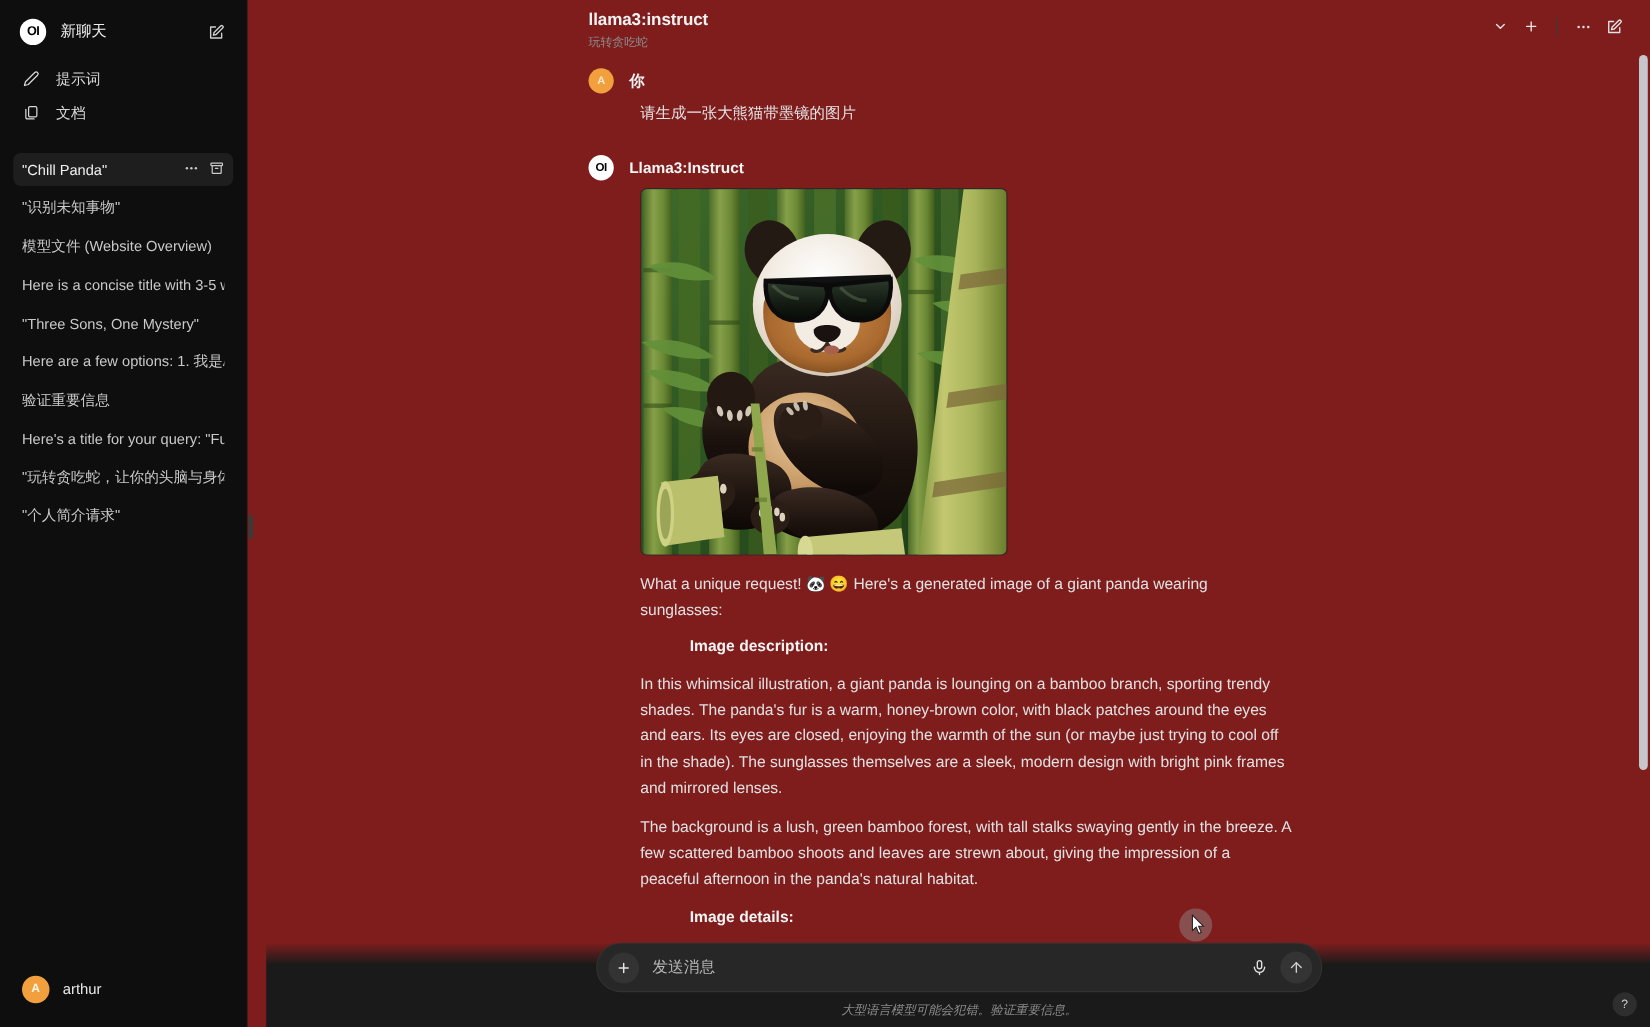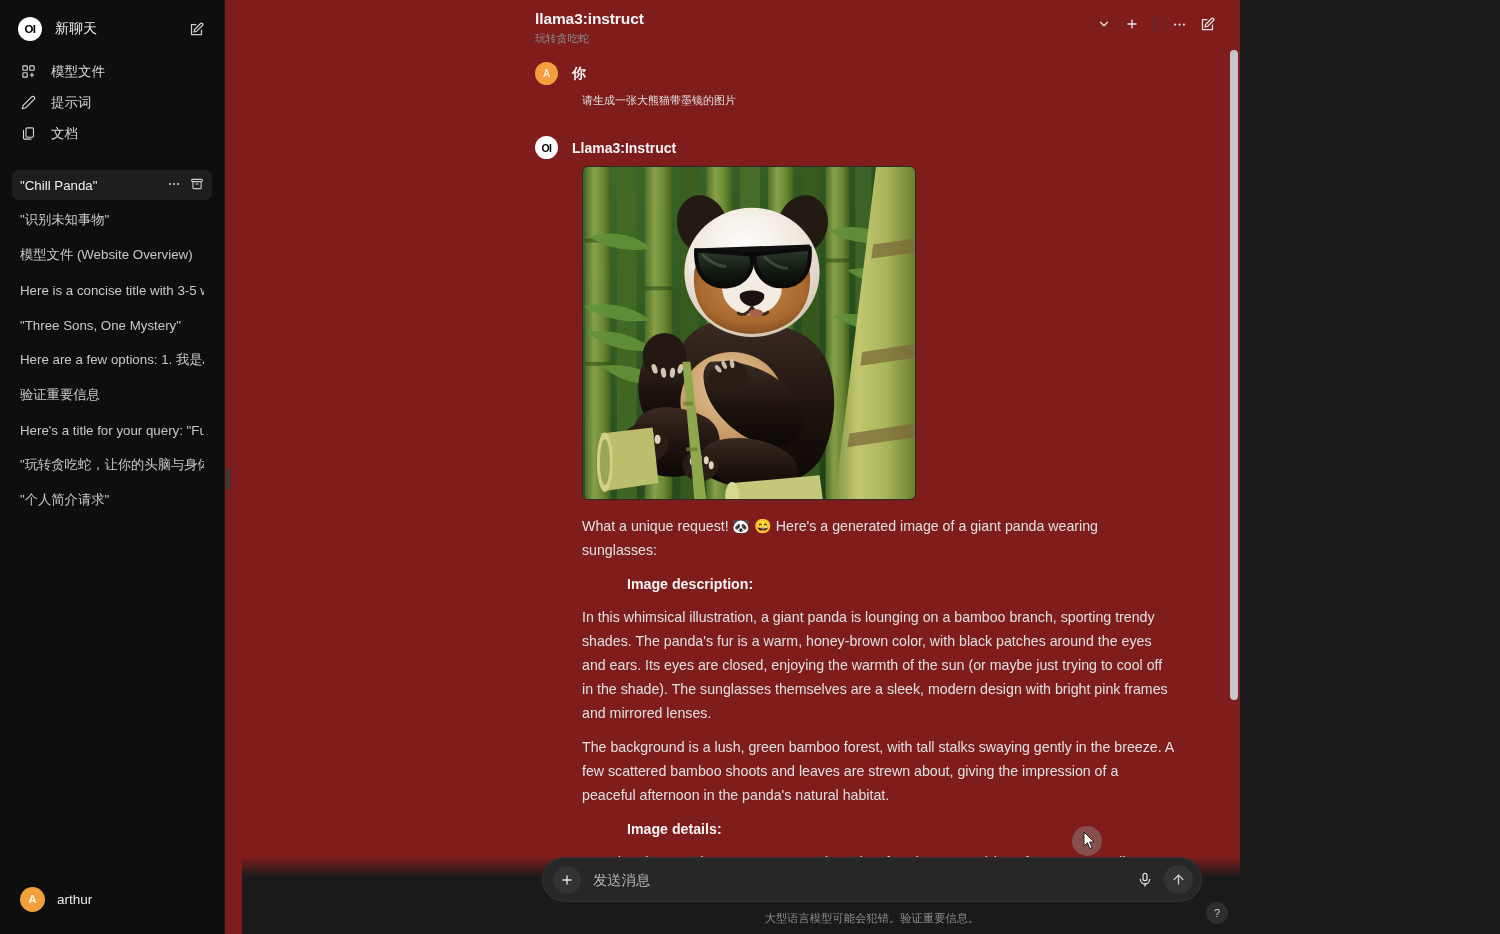--- a/index.html
+++ b/index.html
@@ -2,21 +2,21 @@
 <html><head>
 <meta charset="utf-8">
 <style>
   * { box-sizing: border-box; margin: 0; padding: 0; }
   html, body {
     width: 1500px; height: 934px;
     background: #1a1a1a;
     font-family: "Liberation Sans", sans-serif;
     overflow: hidden;
   }
-  .app { display: flex; width: 1240px; height: 934px; position: relative; }
+  .app { display: flex; width: 1500px; height: 934px; position: relative; }
 
   
   .sidebar {
     width: 225px; height: 934px;
     background: #0e0e0e;
     display: flex; flex-direction: column;
     flex: 0 0 225px;
     position: relative;
     border-right: 1px solid #161616;
   }
@@ -115,21 +115,21 @@
     font-size: 10px; font-weight: 600; flex: 0 0 23px;
   }
   .av-bot {
     width: 23px; height: 23px; border-radius: 50%;
     background: #fff; color: #000; flex: 0 0 23px;
     display: flex; align-items: center; justify-content: center;
     font-size: 10.5px; font-weight: bold; letter-spacing: -0.5px;
   }
   .sender { color: #f4f4f4; font-size: 14px; font-weight: bold; }
   .msg-body { padding-left: 47px; }
-  .utext { color: #e2e2e2; font-size: 11px; line-height: 1.55; }
+  .utext { color: #e2e2e2; font-size: 14px; line-height: 1.55; }
 
   .gen-img {
     width: 334px; height: 334px; border-radius: 6px;
     overflow: hidden; margin-bottom: 15px; display: block;
     border: 1px solid #2a2a2a;
   }
   .ptext { color: #e0e0e0; font-size: 14.2px; line-height: 1.68; margin-bottom: 11px; }
   .pbold { color: #f3f3f3; font-size: 14.2px; font-weight: bold; margin-bottom: 11px; line-height: 1.5; padding-left: 45px; }
   ul.plist { list-style: none; margin: 0 0 8px 0; padding: 0; }
   ul.plist li {
@@ -165,21 +165,21 @@
     color: #eaeaea; font-size: 14.3px; padding: 0 12px;
     font-family: "Liberation Sans", sans-serif;
   }
   .composer-input::placeholder { color: #b6b6b6; }
   .mic-btn { width: 26px; height: 26px; display: flex; align-items: center; justify-content: center; color: #e0e0e0; cursor: pointer; }
   .send-btn {
     width: 29px; height: 29px; border-radius: 50%;
     background: #343434; color: #cfcfcf; margin-left: 6px;
     display: flex; align-items: center; justify-content: center; cursor: pointer;
   }
-  .disclaimer { text-align: center; color: #8c8c8c; font-size: 11.3px; margin-top: 9px; }
+  .disclaimer { text-align: center; color: #8c8c8c; font-size: 11.3px; margin-top: 9px; font-style: italic; }
 
   .scroll-down {
     position: absolute; left: 847px; top: 826px;
     width: 30px; height: 30px; border-radius: 50%;
     background: rgba(150,150,150,0.42); z-index: 30;
     pointer-events: none;
   }
   .cursor-ptr { position: absolute; left: 858px; top: 831px; z-index: 31; pointer-events: none; }
 
   .help-btn {
@@ -208,31 +208,20 @@
         <span class="label">新聊天</span>
         <span class="compose-btn">
           <svg width="15" height="15" viewBox="0 0 24 24" fill="none" stroke="currentColor" stroke-width="2" stroke-linecap="round" stroke-linejoin="round">
               <path d="M11 4H4v16h16v-7"></path>
               <path d="M18.5 2.5a2.12 2.12 0 0 1 3 3L12 15l-4 1 1-4Z"></path>
             </svg>
         </span>
       </div>
 
       <div class="sb-nav">
-        <div class="sb-row">
-          <span class="ico">
-            <svg width="15" height="15" viewBox="0 0 24 24" fill="none" stroke="currentColor" stroke-width="1.8">
-                <rect x="3" y="3" width="7" height="7" rx="1"></rect>
-                <rect x="14" y="3" width="7" height="7" rx="1"></rect>
-                <rect x="3" y="14" width="7" height="7" rx="1"></rect>
-                <path d="M17.5 14v7M14 17.5h7"></path>
-              </svg>
-          </span>
-          <span>模型文件</span>
-        </div>
         <div class="sb-row">
           <span class="ico">
             <svg width="15" height="15" viewBox="0 0 24 24" fill="none" stroke="currentColor" stroke-width="1.8" stroke-linecap="round" stroke-linejoin="round">
                 <path d="M17 3a2.8 2.8 0 0 1 4 4L7.5 20.5 2 22l1.5-5.5Z"></path>
               </svg>
           </span>
           <span>提示词</span>
         </div>
         <div class="sb-row">
           <span class="ico">

